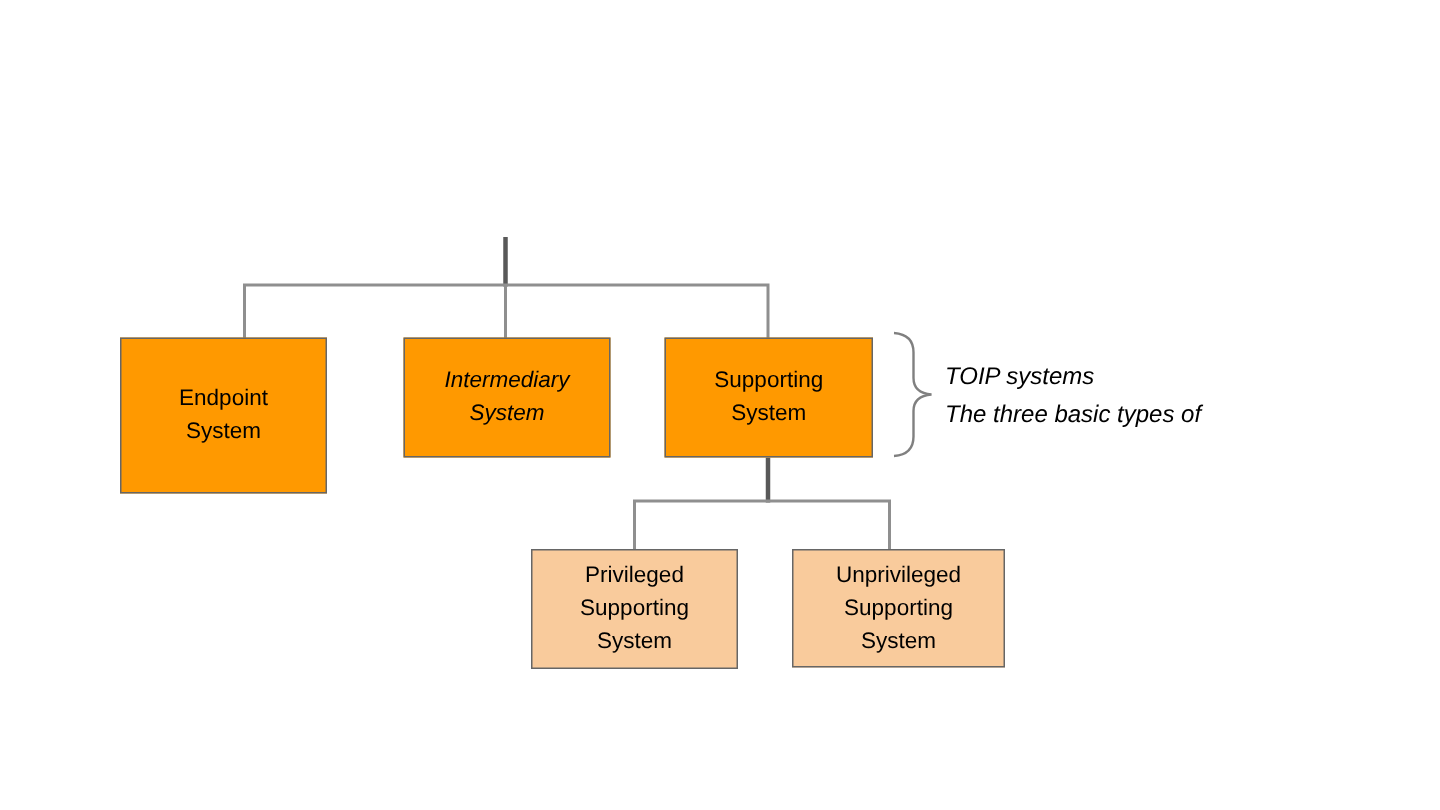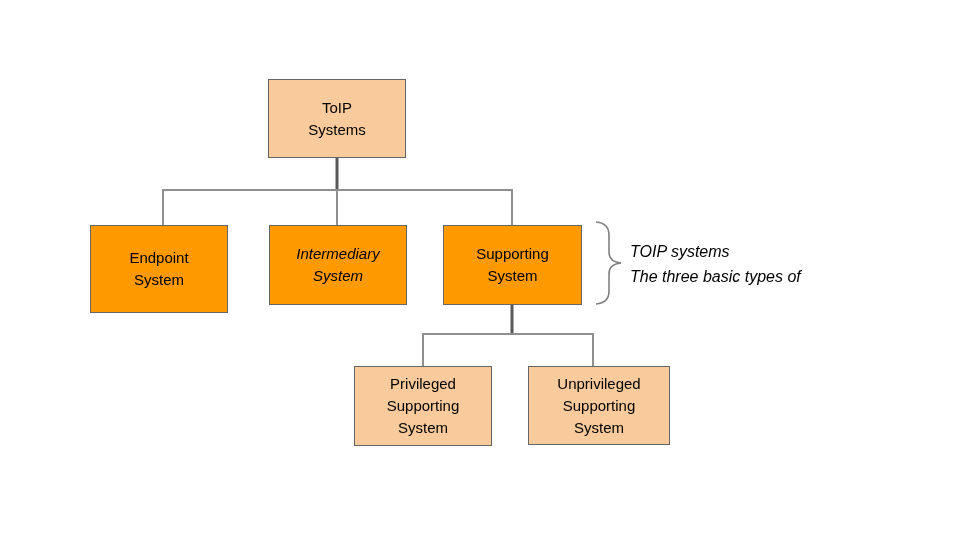--- a/index.html
+++ b/index.html
@@ -47,21 +47,21 @@
     text-align: center;
     font-size: 15px;
     line-height: 22px;
     color: var(--text, #000000);
     border: 1.5px solid var(--box-border, #666666);
   }
   .node.peach { background: var(--peach-fill, #F9CB9C); }
   .node.orange { background: var(--orange-fill, #FF9900); }
 
   .node-toip         { left: 268px; top: 79px;  width: 138px; height: 79px; }
-  .node-endpoint     { left: 90px;  top: 225px; width: 138px; height: 88px; }
+  .node-endpoint     { left: 80px;  top: 225px; width: 138px; height: 104px; }
   .node-intermediary { left: 269px; top: 225px; width: 138px; height: 80px; font-style: italic; }
   .node-supporting   { left: 443px; top: 225px; width: 139px; height: 80px; }
   .node-privileged   { left: 354px; top: 366px; width: 138px; height: 80px; }
   .node-unprivileged { left: 528px; top: 366px; width: 142px; height: 79px; }
 
   .annotation {
     position: absolute;
     left: 630px;
     top: 239px;
     font-size: 16px;
@@ -84,24 +84,20 @@
 
     <path class="bus" d="M337 190 L337 226"></path>
 
     <path class="stem" d="M512 305 L512 335"></path>
 
     <path class="bus" d="M423 367 L423 334 L593 334 L593 367"></path>
 
     <path class="brace" d="M596 222 Q609 223 609 235 L609 252 Q609 262 621 263 Q609 264 609 274 L609 291 Q609 303 596 304"></path>
   </svg>
 
-  <div class="node peach node-toip">
-    <div>ToIP</div>
-    <div>Systems</div>
-  </div>
 
   <div class="node orange node-endpoint">
     <div>Endpoint</div>
     <div>System</div>
   </div>
 
   <div class="node orange node-intermediary">
     <div>Intermediary</div>
     <div>System</div>
   </div>

